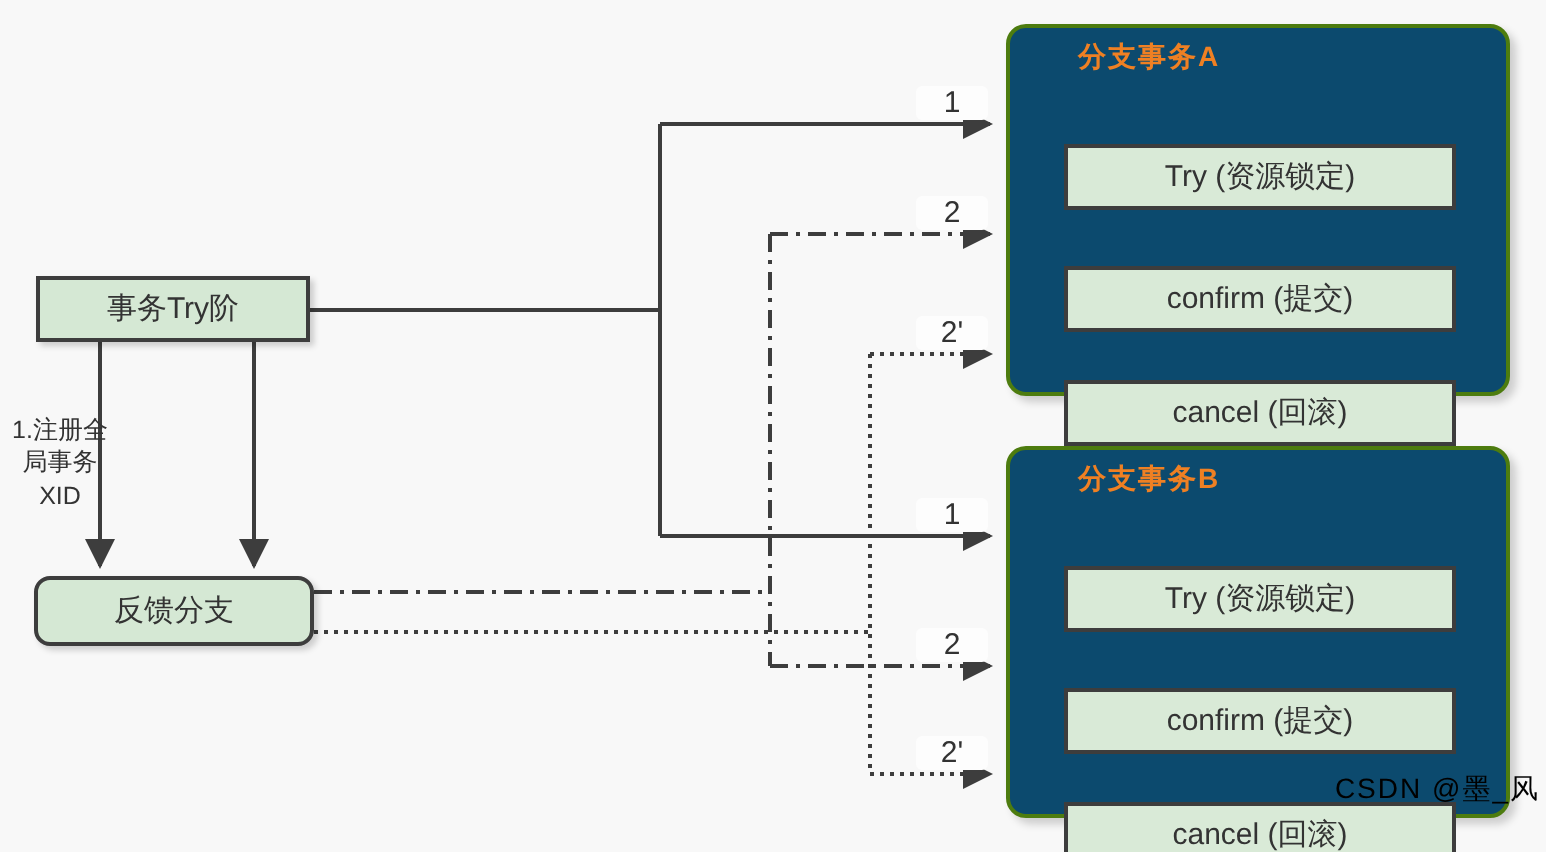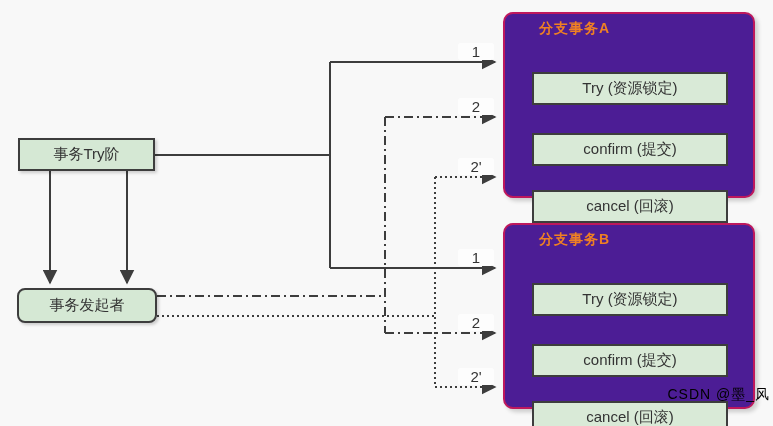--- a/index.html
+++ b/index.html
@@ -6,22 +6,22 @@
   body{font-family:"Liberation Sans","DejaVu Sans",sans-serif;background:#f8f8f8;}
   #stage{position:relative;width:773px;height:426px;background:#f8f8f8;overflow:hidden;}
   #wires{position:absolute;left:0;top:0;width:773px;height:426px;}
 
   .node{position:absolute;display:flex;align-items:center;justify-content:center;
         background:#d5e8d4;border:2px solid #3d3d3d;color:#333;font-size:15px;
         box-shadow:2px 2px 3px rgba(0,0,0,0.18);box-sizing:border-box;}
   #initiator{left:18px;top:138px;width:137px;height:33px;}
   #coordinator{left:17px;top:288px;width:140px;height:35px;border-radius:8px;}
 
-  .branch{position:absolute;left:503px;width:252px;height:186px;background:#4c1d95;
-          border:2px solid #be185d;border-radius:10px;box-sizing:border-box;
+  .branch{position:absolute;left:503px;width:252px;height:186px;background:#0c4a6e;
+          border:2px solid #4d7c0f;border-radius:10px;box-sizing:border-box;
           box-shadow:3px 3px 4px rgba(0,0,0,0.18);}
   #branch-a{top:12px;}
   #branch-b{top:223px;}
   .branch-title{position:absolute;left:34px;top:6px;color:#ef8023;font-size:14px;
                 font-weight:bold;letter-spacing:1px;}
   .step{position:absolute;left:27px;width:196px;height:33px;display:flex;align-items:center;
         justify-content:center;background:#d9ead7;border:2px solid #3d3d3d;color:#333;
         font-size:15px;box-sizing:border-box;margin-top:27px;}
   .step.s0{top:31px;}
   .step.s1{top:92px;}
@@ -65,23 +65,26 @@
         <path d="M435 177 H495" marker-end="url(#arw)"></path>
         <path d="M435 387 H495" marker-end="url(#arw)"></path>
       </g>
     </g>
   </svg>
 
   <div id="initiator" class="node">
     <span>事务Try阶</span>
   </div>
   <div id="coordinator" class="node">
-    <span>事务发起者</span>
+    <span>反馈分支</span>
   </div>
 
+  <div class="edge-label multiline" style="left:4px;top:207px;width:52px;">1.注册全
+局事务
+XID</div>
 
   <div id="branch-a" class="branch">
     <div class="branch-title">分支事务A</div>
     <div class="step s0">
       <span>Try (资源锁定)</span>
     </div>
     <div class="step s1">
       <span>confirm (提交)</span>
     </div>
     <div class="step s2">

